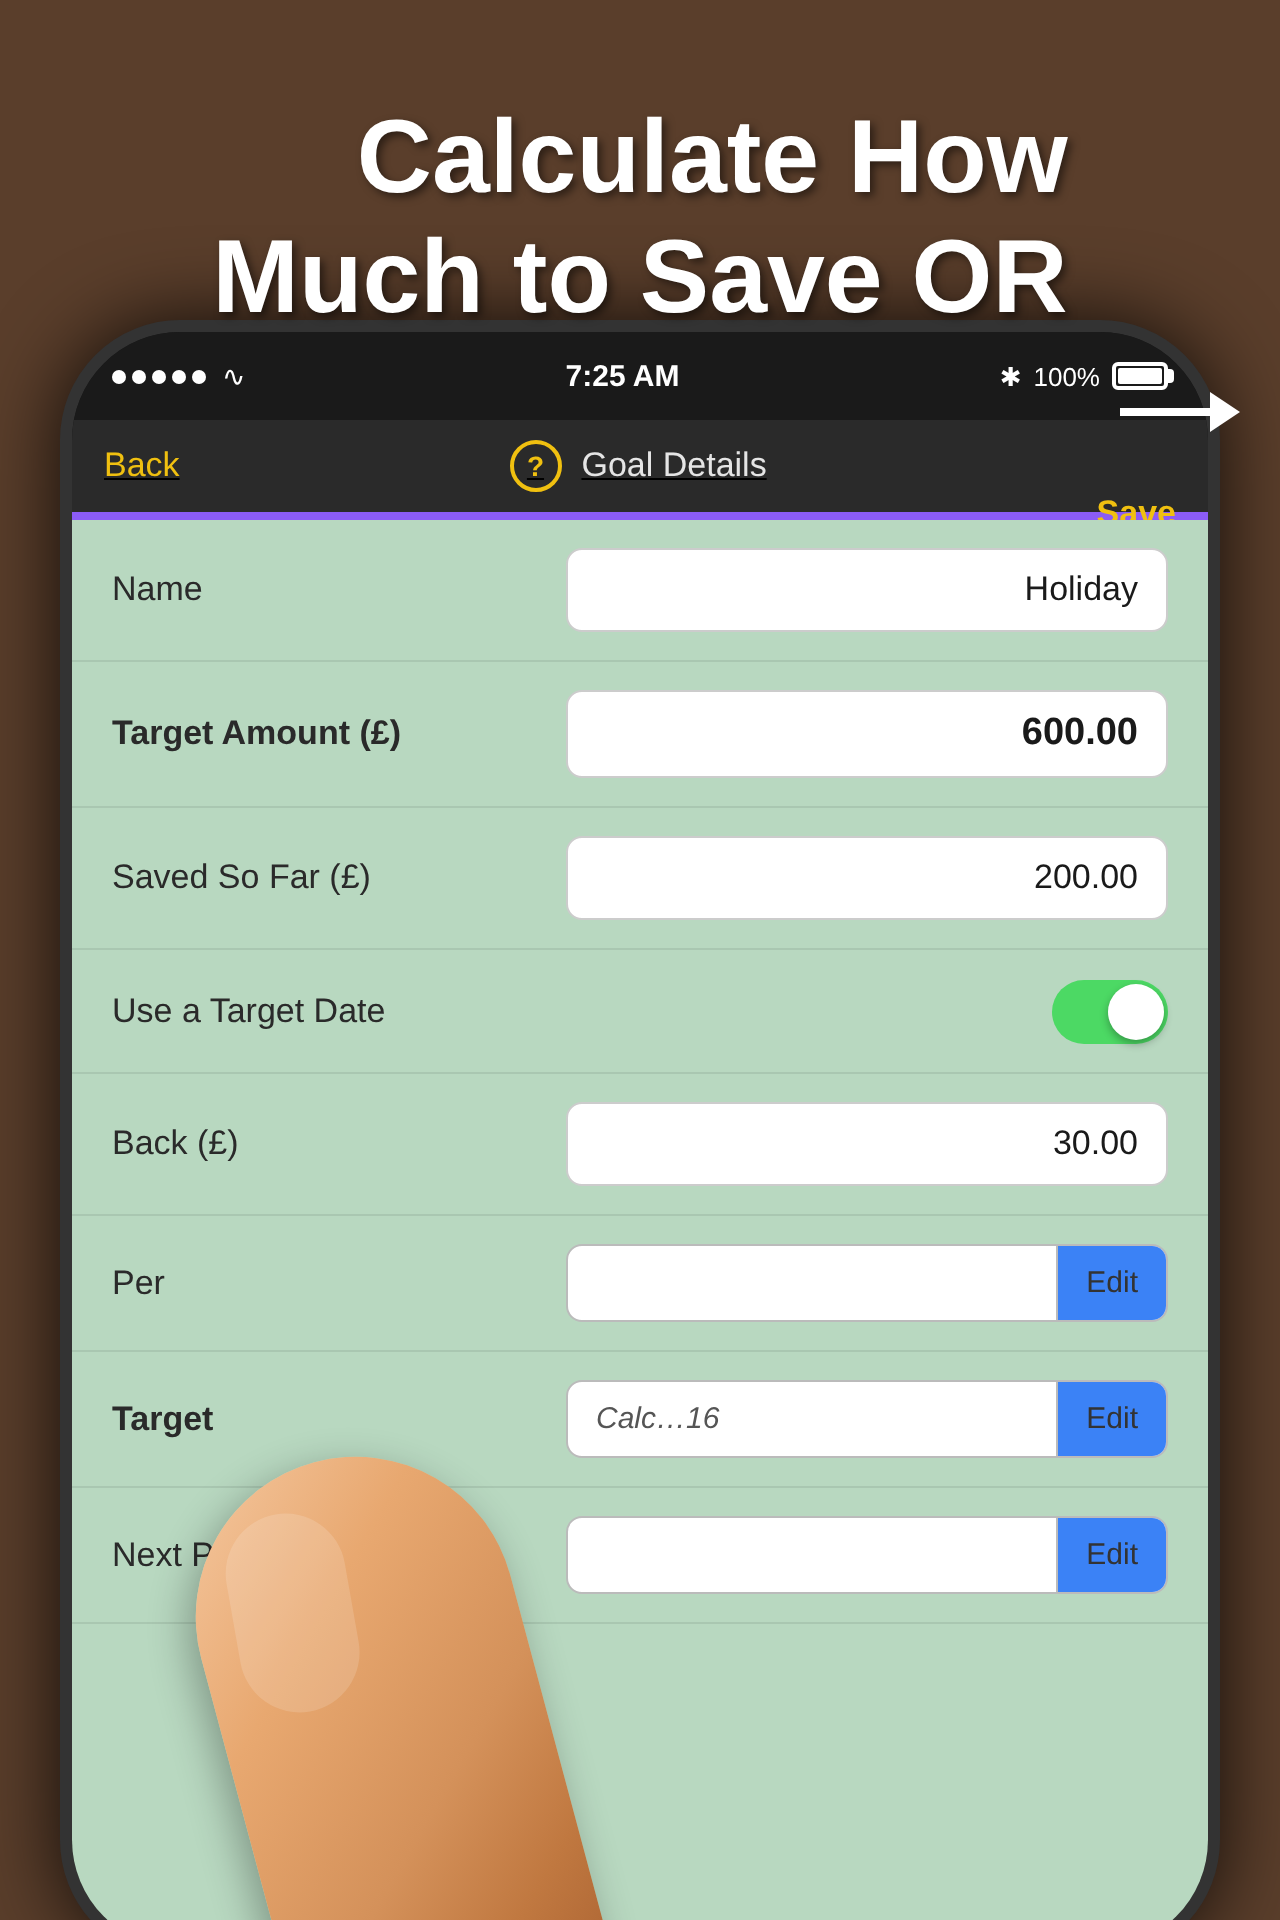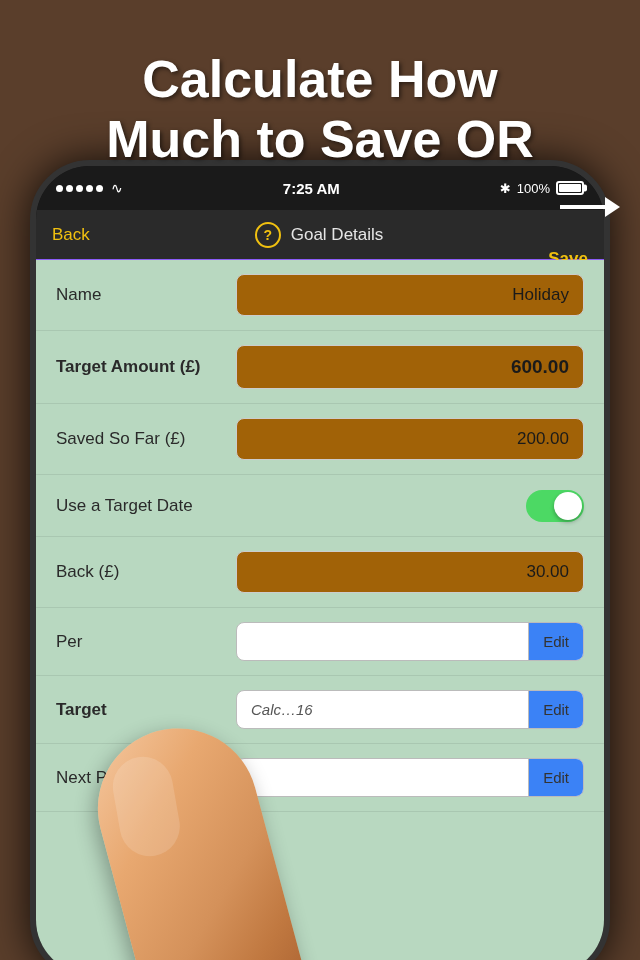--- a/index.html
+++ b/index.html
@@ -23,21 +23,21 @@
       display: flex;
       align-items: center;
       justify-content: center;
       z-index: 10;
     }
 
     .annotation-text {
       color: white;
       font-size: 52px;
       font-weight: 900;
-      text-align: center;
+      text-align: right;
       line-height: 1.15;
       font-family: 'Arial Black', Arial, sans-serif;
       text-shadow: 2px 2px 4px rgba(0,0,0,0.5);
       padding: 10px 20px;
       position: relative;
     }
 
     
     .phone-frame {
       position: absolute;
@@ -129,21 +129,22 @@
     }
 
     
     .nav-bar {
       background: #2a2a2a;
       height: 50px;
       display: flex;
       align-items: center;
       justify-content: space-between;
       padding: 0 16px;
-      border-bottom: 1px solid #8b5cf6;
+      border-bottom: 4px solid #8b5cf6;
+      text-decoration: underline;
     }
 
     .nav-back {
       color: #f0c010;
       font-size: 17px;
       font-weight: 500;
     }
 
     .nav-center {
       display: flex;
@@ -189,36 +190,37 @@
     .form-container {
       padding: 0;
     }
 
     .form-row {
       display: flex;
       align-items: center;
       padding: 14px 20px;
       border-bottom: 1px solid rgba(0,0,0,0.08);
       min-height: 62px;
+      gap: 47px;
     }
 
     .form-label {
       color: #2a2a2a;
       font-size: 17px;
       min-width: 180px;
       flex-shrink: 0;
     }
 
     .form-label.bold {
       font-weight: 700;
     }
 
     .form-input {
       flex: 1;
-      background: #a16207;
+      background: #ffffff;
       border: 1px solid #ccc;
       border-radius: 8px;
       padding: 10px 14px;
       font-size: 17px;
       color: #1a1a1a;
       text-align: right;
       outline: none;
     }
 
     .form-input.large {

